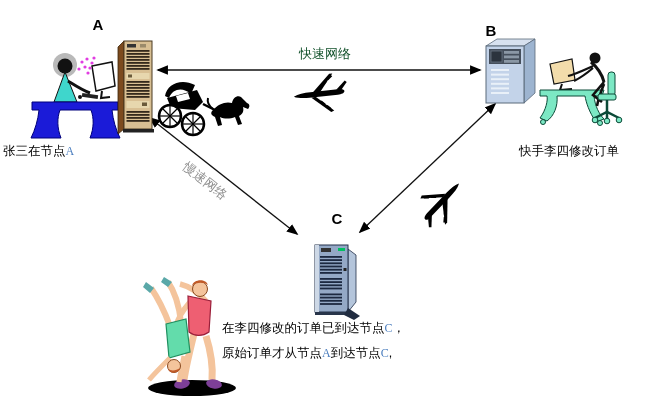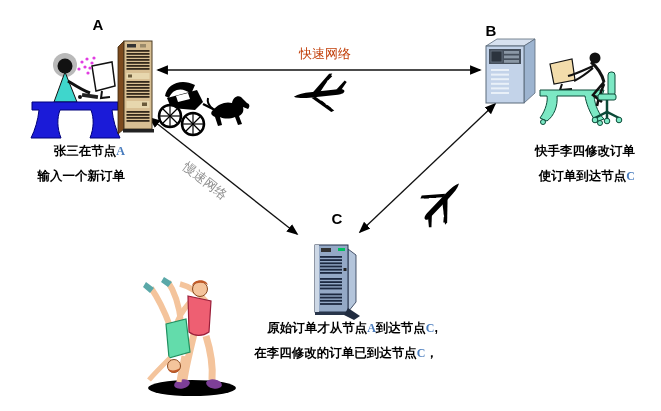--- a/index.html
+++ b/index.html
@@ -6,28 +6,28 @@
   .stage{
     position:relative;width:661px;height:411px;background:#ffffff;
     font-family:"Liberation Sans", sans-serif;overflow:hidden;
   }
   svg.overlay{position:absolute;left:0;top:0;}
   .node-label{
     position:absolute;font-weight:bold;font-size:15px;color:#000;
     text-align:center;letter-spacing:0;
   }
   .cap{
-    position:absolute;text-align:right;font-size:12.5px;color:#000;
-    line-height:25px;white-space:nowrap;font-weight:bold;
+    position:absolute;text-align:left;font-size:12.5px;color:#000;
+    line-height:25px;white-space:nowrap;
   }
   .mark{
     color:#4a7dbe;font-family:"Liberation Serif", serif;font-size:12px;
   }
   .link-label{
-    position:absolute;font-size:13px;color:#c2410c;text-align:center;white-space:nowrap;
+    position:absolute;font-size:13px;color:#14532d;text-align:center;white-space:nowrap;
   }
   .link-label.slow{
     color:#8f8f8f;transform:rotate(38deg);transform-origin:center center;
   }
 </style>
 </head>
 <body>
 
 <div class="stage">
 
@@ -223,26 +223,24 @@
 
   <div class="node-label" style="left:84px;top:16px;width:28px;">A</div>
   <div class="node-label" style="left:477px;top:22px;width:28px;">B</div>
   <div class="node-label" style="left:323px;top:210px;width:28px;">C</div>
 
   <div class="link-label" style="left:287px;top:45px;width:76px;">快速网络</div>
   <div class="link-label slow" style="left:165px;top:172px;width:80px;">慢速网络</div>
 
   <div class="cap" style="left:3px;top:139px;width:122px;">
     <div><span>张三在节点</span><span class="mark">A</span></div>
-    <div>输入一个新订单</div>
   </div>
 
-  <div class="cap" style="left:495px;top:139px;width:140px;">
+  <div class="cap" style="left:519px;top:139px;width:140px;">
     <div>快手李四修改订单</div>
-    <div><span>使订单到达节点</span><span class="mark">C</span></div>
   </div>
 
   <div class="cap" style="left:222px;top:316px;width:216px;">
+    <div><span>在李四修改的订单已到达节点</span><span class="mark">C</span><span>，</span></div>
     <div><span>原始订单才从节点</span><span class="mark">A</span><span>到达节点</span><span class="mark">C</span><span>,</span></div>
-    <div><span>在李四修改的订单已到达节点</span><span class="mark">C</span><span>，</span></div>
   </div>
 
 </div>
 
 </body></html>

